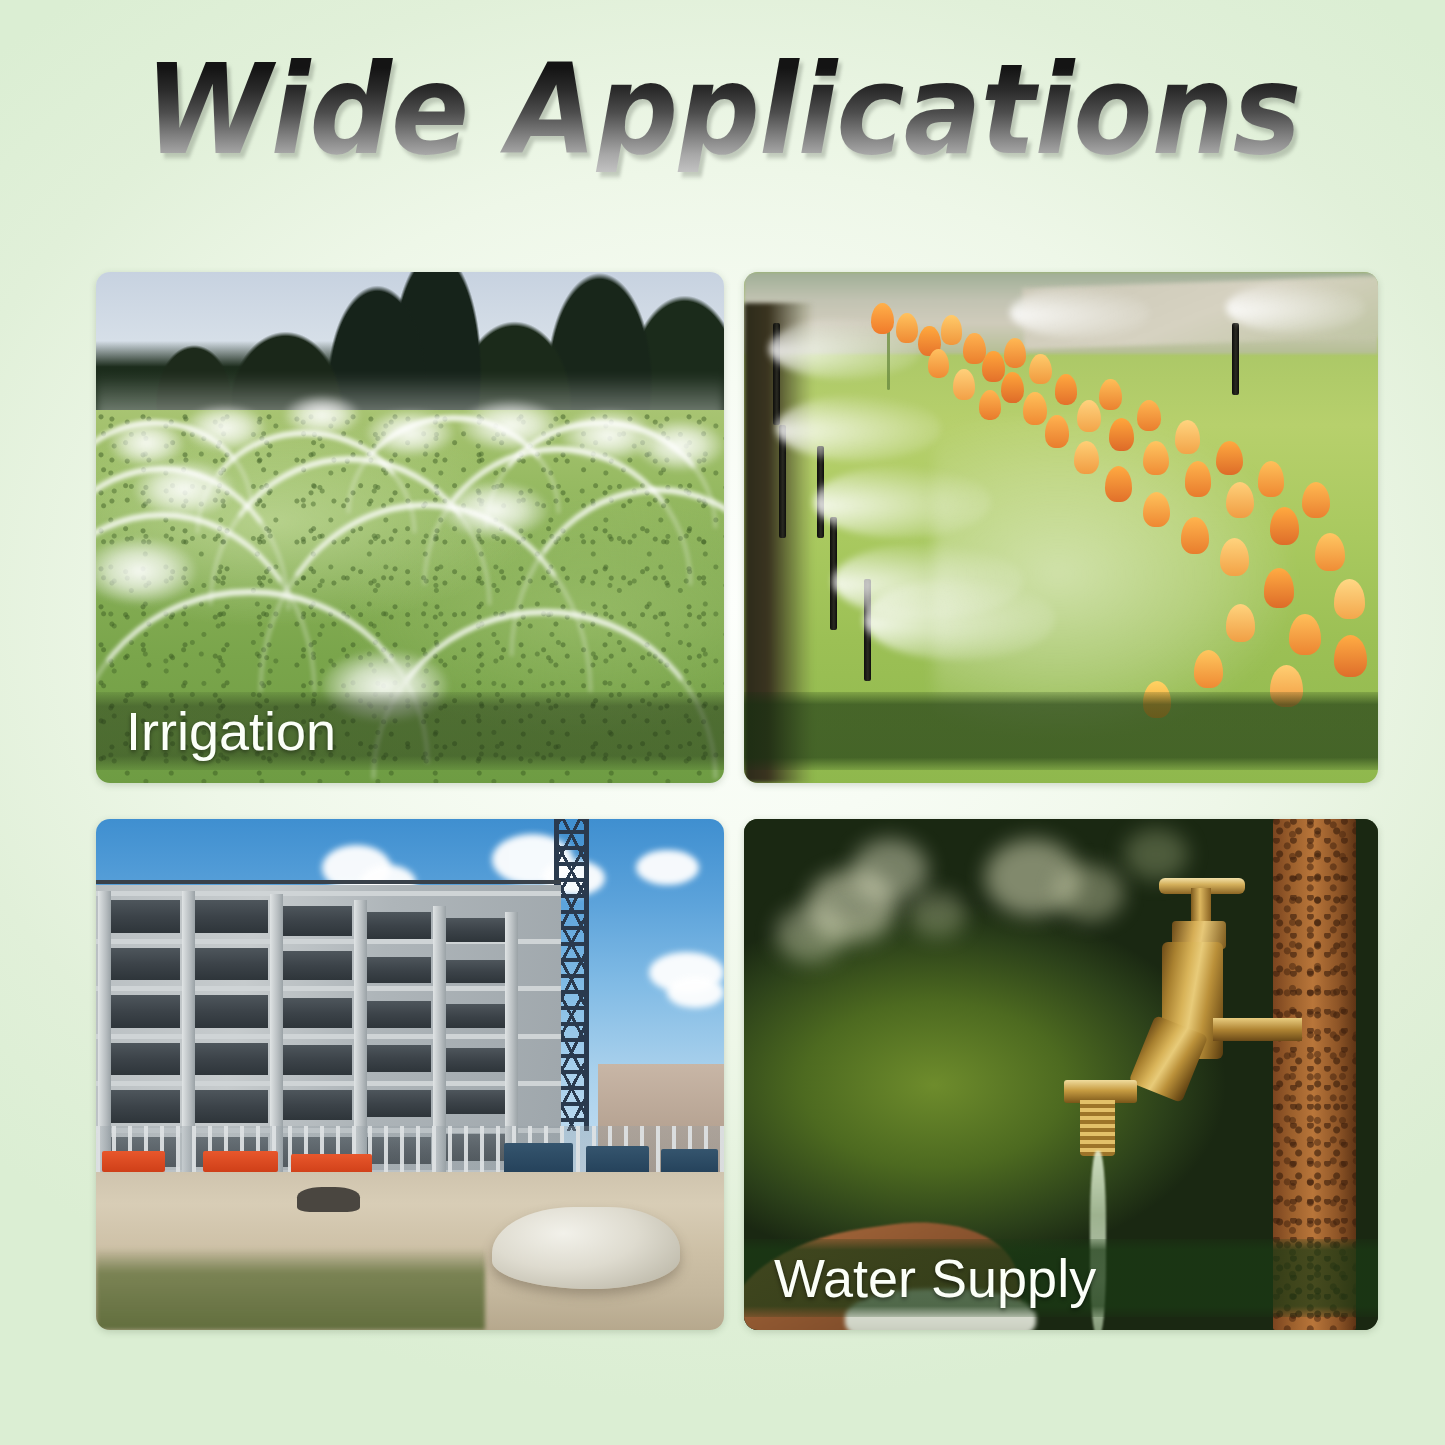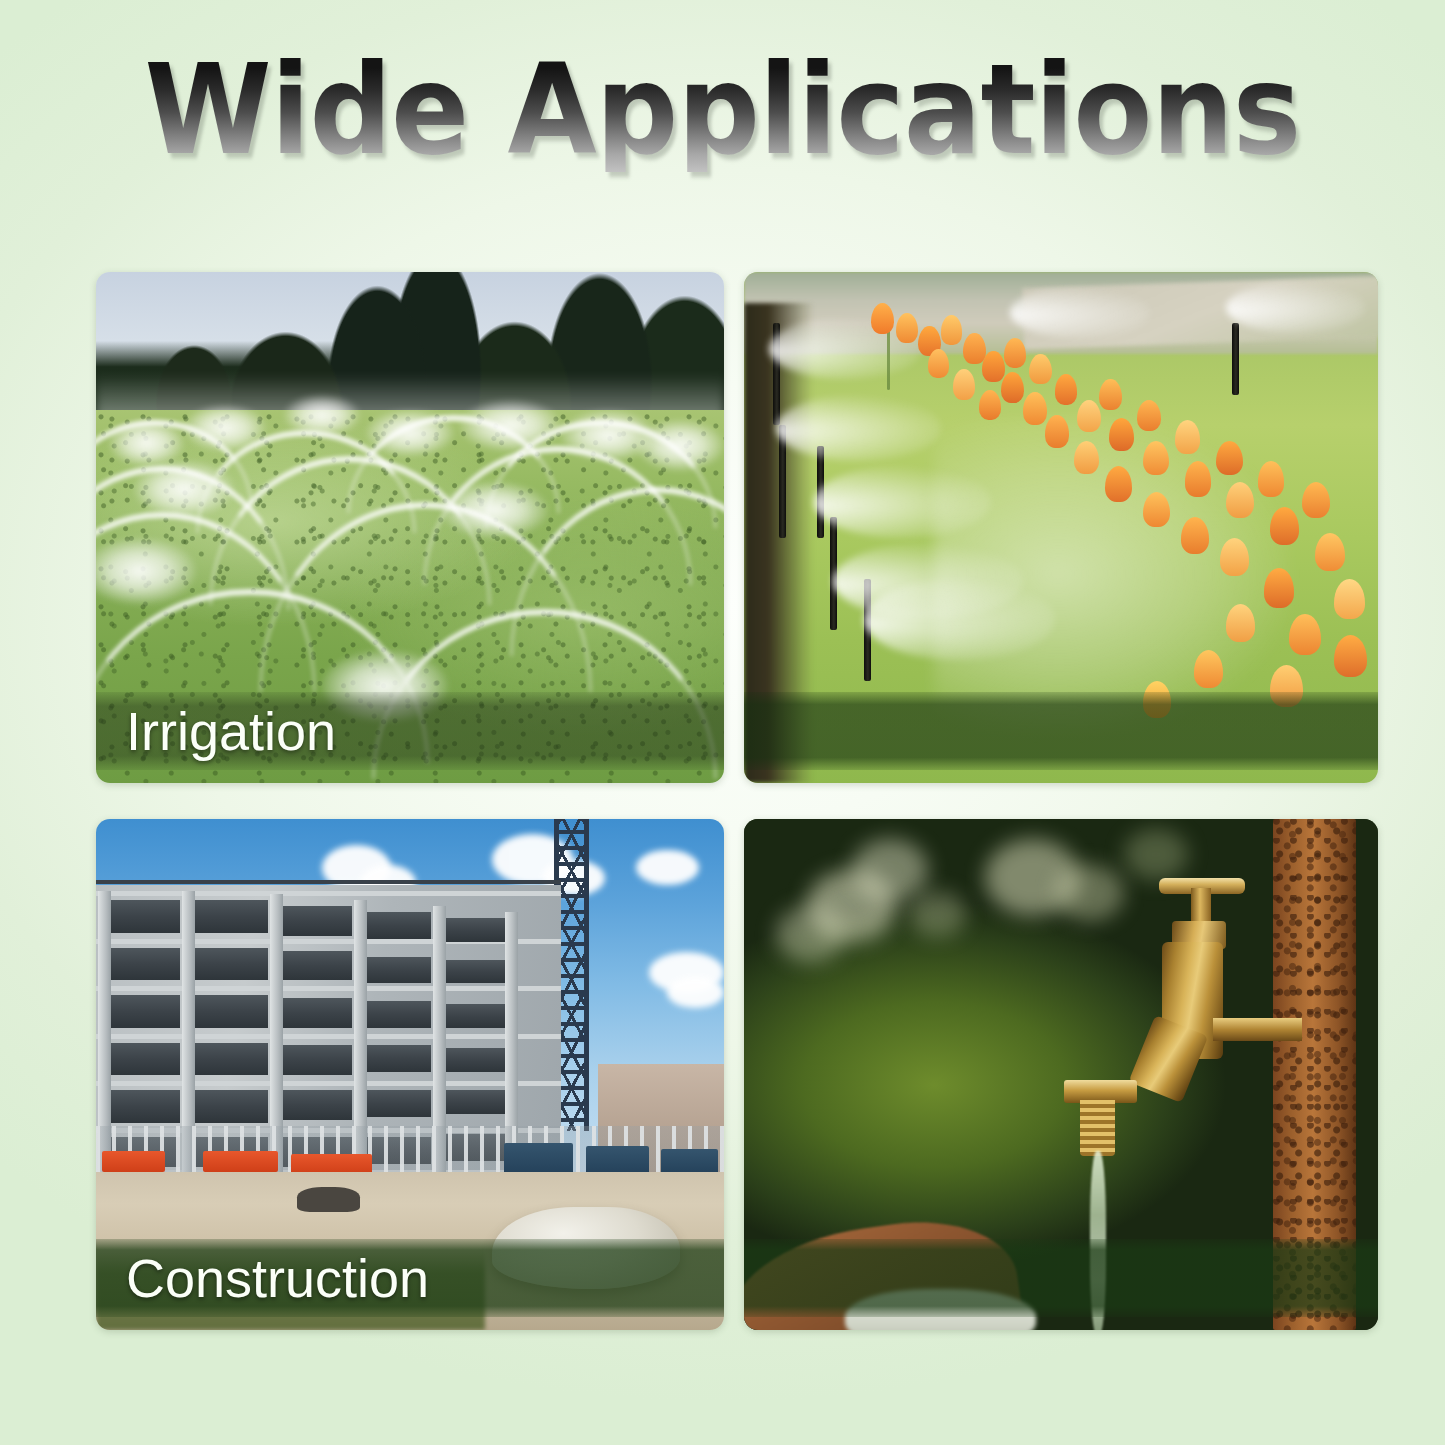--- a/index.html
+++ b/index.html
@@ -24,20 +24,21 @@
   }
 
   
   .title-wrap {
     position: absolute;
     top: 48px;
     left: 0;
     width: 1445px;
     text-align: center;
     height: 140px;
+    font-style: italic;
   }
   .title {
     display: inline-block;
     font-family: "DejaVu Sans", sans-serif;
     font-weight: bold;
     font-size: 124px;
     line-height: 1.0;
     letter-spacing: -1px;
     transform: scaleX(0.93);
     background: linear-gradient(180deg,
@@ -554,24 +555,20 @@
         <div class="cs-barrier" style="left:31%;top:65.5%;width:13%;height:4%;"></div>
         <div class="cs-skip" style="left:65%;top:63.5%;width:11%;height:6%;"></div>
         <div class="cs-skip" style="left:78%;top:64%;width:10%;height:5.5%;"></div>
         <div class="cs-skip" style="left:90%;top:64.5%;width:9%;height:5%;"></div>
 
         <div class="cs-ground"></div>
         <div class="cs-grassband"></div>
         <div style="position:absolute;left:32%;top:72%;width:10%;height:5%;background:#4a4640;border-radius:40% 40% 20% 20%;"></div>
         <div class="cs-bag" style="left:63%;top:76%;width:30%;height:16%;"></div>
 
-        <div class="cap">
-          <div class="cap-bg" style="background:linear-gradient(180deg, rgba(30,62,22,0.25) 0%, rgba(30,62,22,0.74) 14%, rgba(30,62,22,0.74) 86%, rgba(30,62,22,0.25) 100%);"></div>
-          <span class="cap-txt">Construction</span>
-        </div>
       </div>
     </div>
 
     <div class="card">
       <div class="photo">
         <div class="ws-bg"></div>
 
         <div class="bokeh" style="left:10%;top:10%;width:14%;height:14%;background:rgba(228,230,196,0.55);"></div>
         <div class="bokeh" style="left:17%;top:4%;width:12%;height:12%;background:rgba(236,238,206,0.45);"></div>
         <div class="bokeh" style="left:5%;top:17%;width:11%;height:11%;background:rgba(222,226,190,0.42);"></div>
@@ -593,18 +590,19 @@
 
         <div style="position:absolute;left:74%;top:39%;width:14%;height:4.5%;background:linear-gradient(180deg,#e9cd80,#b08534 50%,#6b4a18);"></div>
 
         <div class="ws-stream" style="left:54.5%;top:65%;width:2.6%;height:36%;"></div>
 
         <div class="ws-dish"></div>
         <div class="ws-pan"></div>
 
         <div class="cap">
           <div class="cap-bg" style="background:linear-gradient(180deg, rgba(26,58,20,0.22) 0%, rgba(26,58,20,0.72) 14%, rgba(26,58,20,0.72) 86%, rgba(26,58,20,0.22) 100%);"></div>
+          <span class="cap-txt">Water Supply</span>
         </div>
       </div>
     </div>
 
   </div>
 </div>
 
 </body></html>

